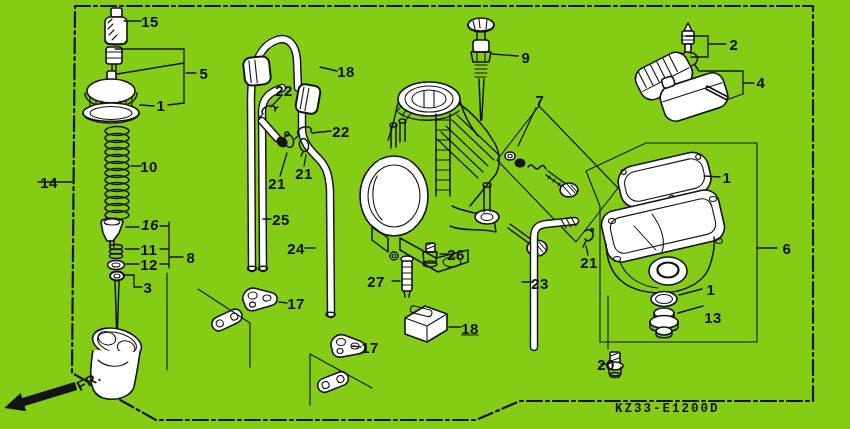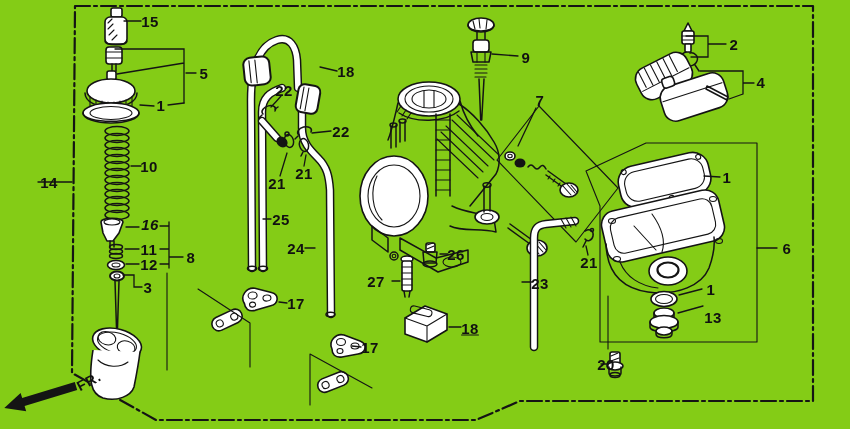--- a/index.html
+++ b/index.html
@@ -392,14 +392,15 @@
       <div class="callout" style="left: 589px; top: 262px;">21</div>
       <div class="callout" style="left: 734px; top: 44px;">2</div>
       <div class="callout" style="left: 761px; top: 82px;">4</div>
       <div class="callout" style="left: 727px; top: 177px;">1</div>
       <div class="callout" style="left: 787px; top: 248px;">6</div>
       <div class="callout" style="left: 711px; top: 289px;">1</div>
       <div class="callout" style="left: 713px; top: 317px;">13</div>
       <div class="callout" style="left: 606px; top: 364px;">20</div>
     </div>
 
+<div class="part-code">KZ33-E1200D</div>
 <div class="fr-label">FR.</div>
 </div>
 
 </body></html>

